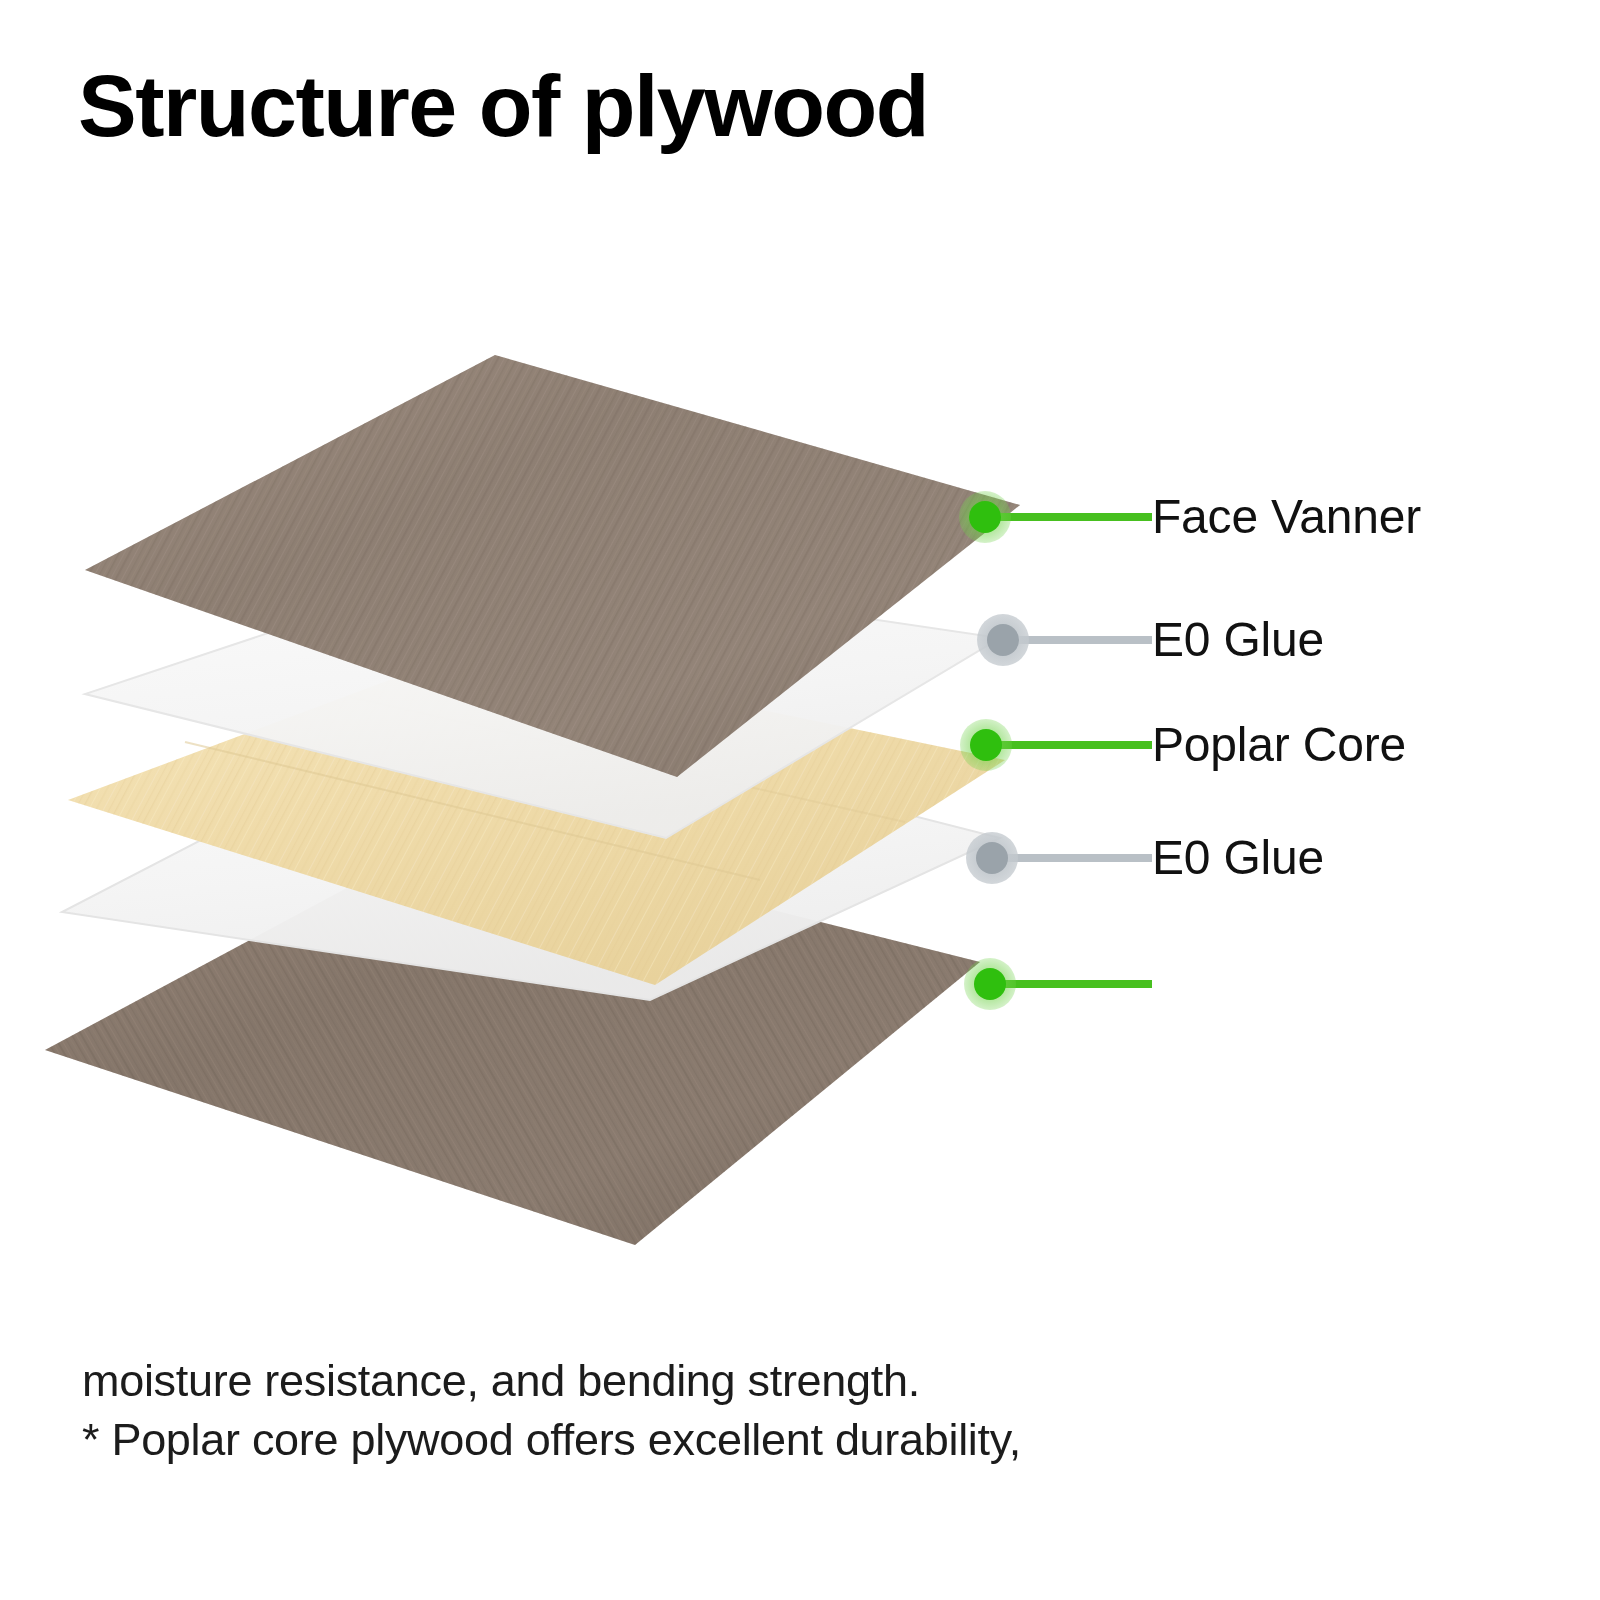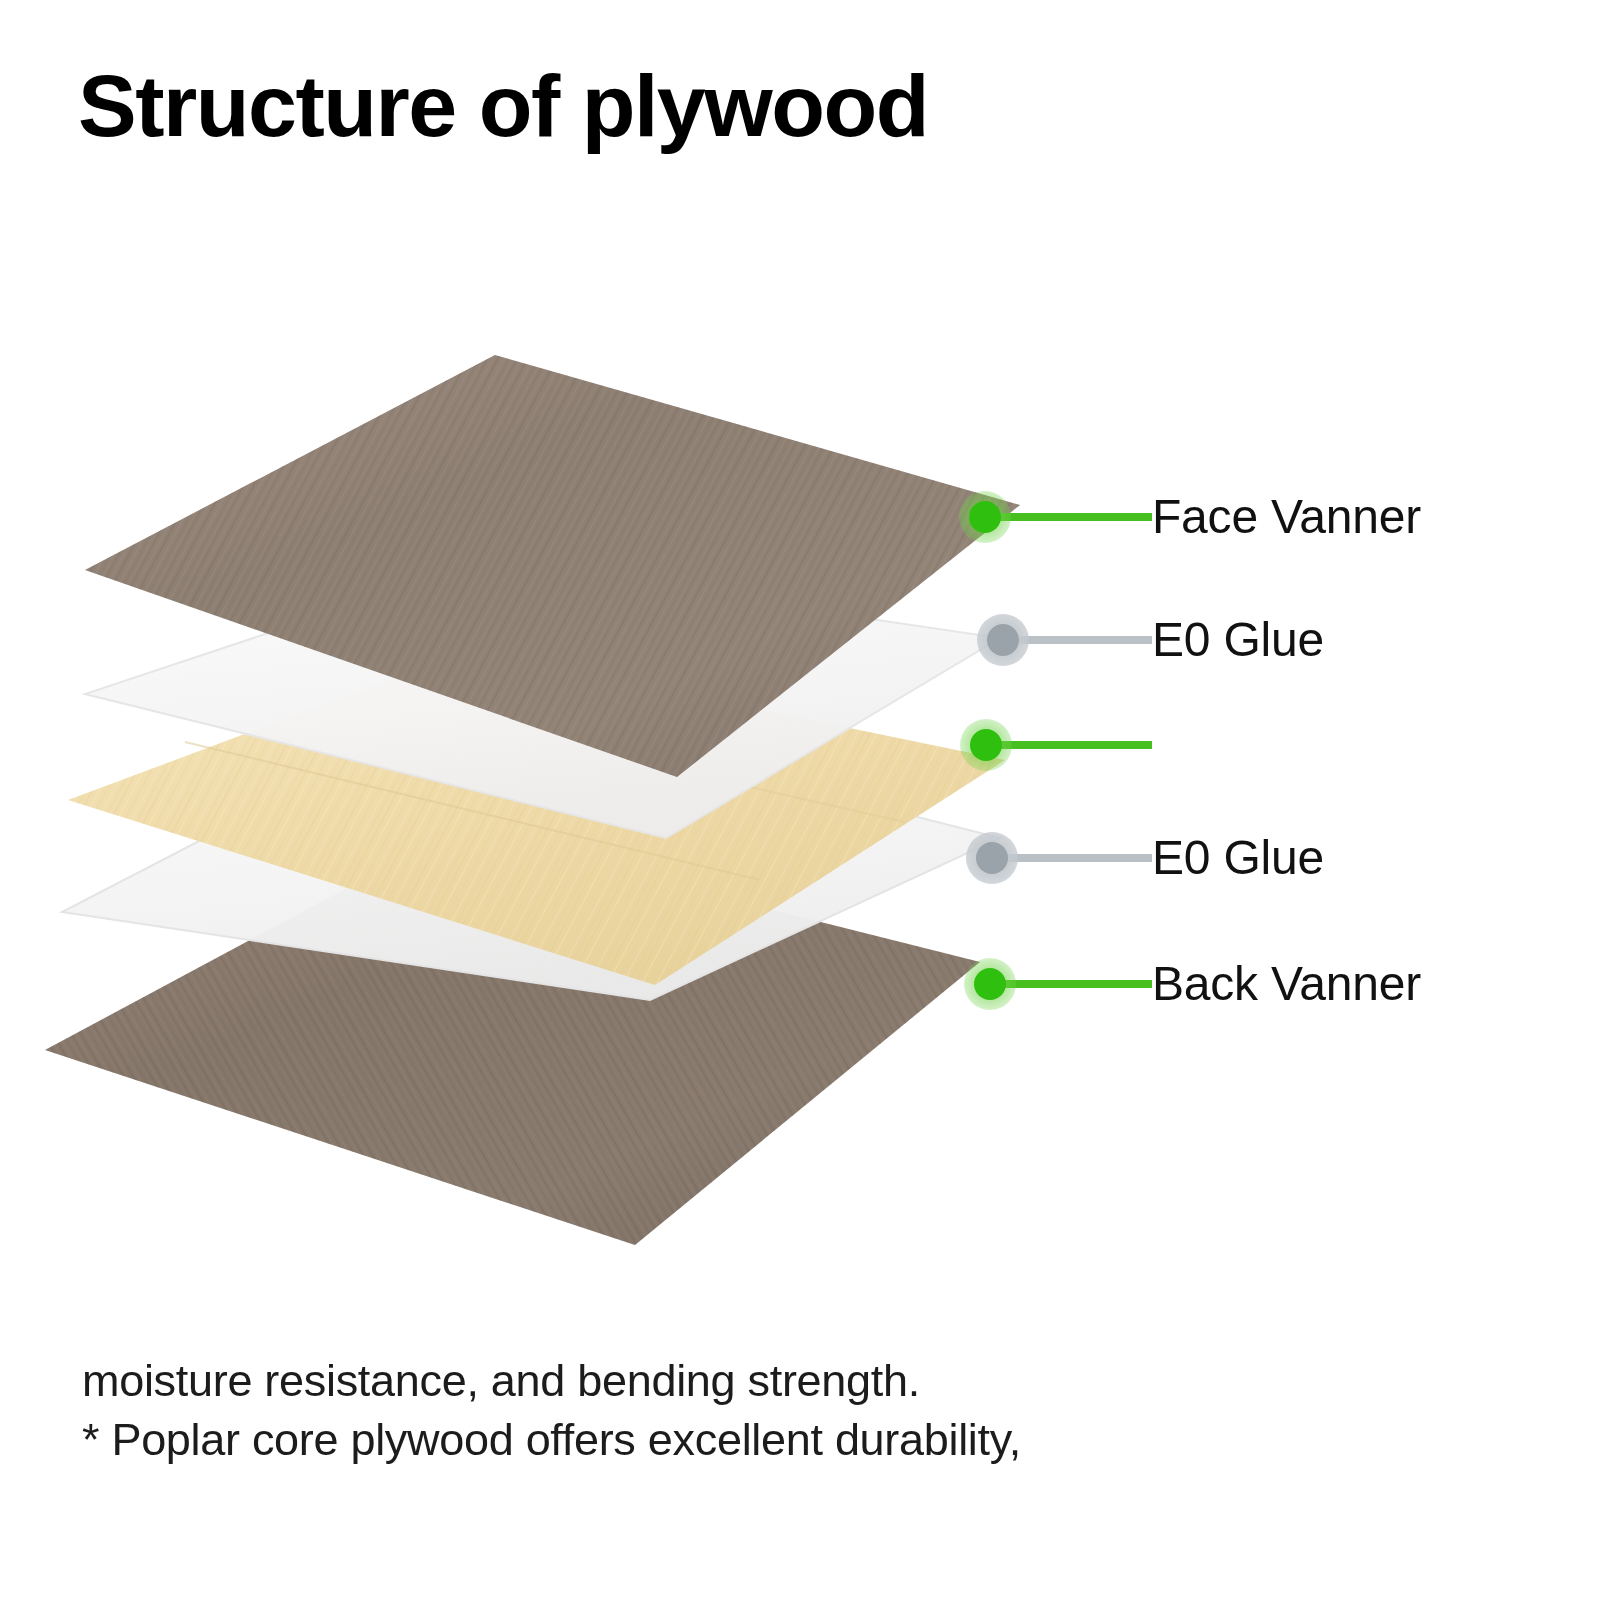--- a/index.html
+++ b/index.html
@@ -173,25 +173,25 @@
       </g>
     </svg>
   </div>
 
   <div class="lbl" style="left:1152px;top:517px;">
     <span class="lbl-text">Face Vanner</span>
   </div>
   <div class="lbl" style="left:1152px;top:640px;">
     <span class="lbl-text">E0 Glue</span>
   </div>
+  <div class="lbl" style="left:1152px;top:745px;">
+    <span class="lbl-text">Poplar Core</span>
+  </div>
   <div class="lbl" style="left:1152px;top:858px;">
     <span class="lbl-text">E0 Glue</span>
-  </div>
-  <div class="lbl" style="left:1152px;top:984px;">
-    <span class="lbl-text">Back Vanner</span>
   </div>
 
   <div id="footnote">
     <span class="ln">moisture resistance, and bending strength.</span>
     <span class="ln">* Poplar core plywood offers excellent durability,</span>
   </div>
 
 </div>
 
 </body></html>

